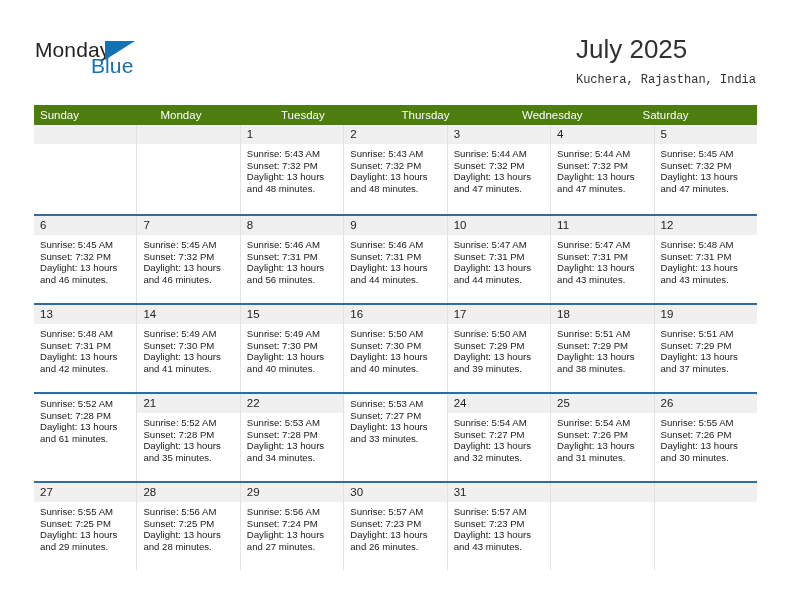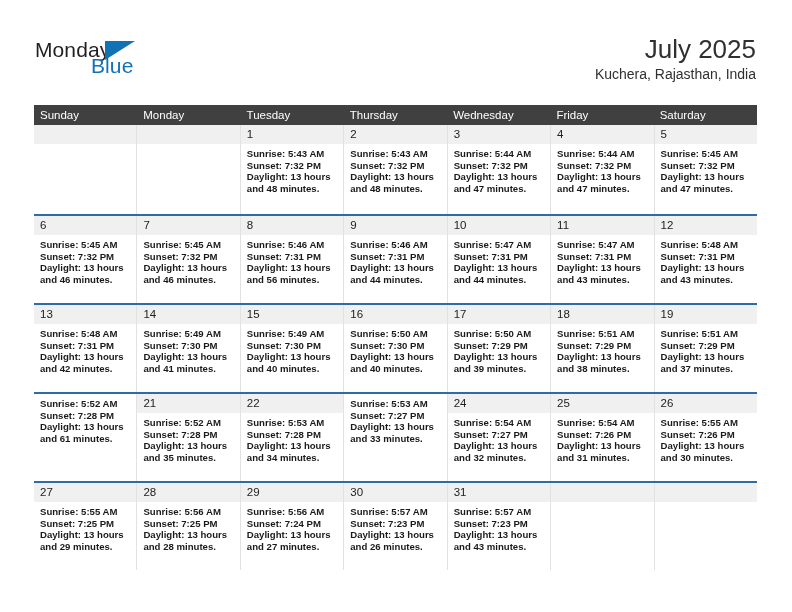--- a/index.html
+++ b/index.html
@@ -61,45 +61,47 @@
     top: 16px;
     font-size: 21px;
     color: #1272b6;
     letter-spacing: 0.1px;
   }
 
   .title-block {
     position: absolute;
     right: 36px;
     top: 33px;
-    text-align: right;
+    text-align: left;
   }
   .cal-title {
     font-size: 26px;
     color: #303030;
     line-height: 32px;
     white-space: nowrap;
   }
   .cal-subtitle {
-    font-size: 14px;
+    margin-top: 6px;
+    font-size: 12px;
     color: #303030;
     line-height: 18px;
     white-space: nowrap;
+    font-family: Liberation Mono, monospace;
   }
 
   
   .calendar {
     position: absolute;
     left: 34px;
     top: 105px;
     width: 723px;
   }
   .weekdays {
     display: flex;
-    background: #404040;
+    background: #4d7c0f;
     height: 20px;
   }
   .weekday {
     flex: 1 1 0;
     min-width: 0;
     color: #ffffff;
     font-size: 11.5px;
     line-height: 20px;
     padding-left: 6px;
     box-sizing: border-box;
@@ -131,21 +133,20 @@
     line-height: 19px;
     color: #222222;
     padding-left: 6px;
     box-sizing: border-box;
   }
   .day-info {
     padding: 4px 5px 0 6px;
     font-size: 9.6px;
     line-height: 11.6px;
     color: #1a1a1a;
-    font-weight: bold;
   }
   .day-info div {
     white-space: nowrap;
   }
 </style>
 </head>
 <body>
 
 <div class="page">
 
@@ -166,21 +167,20 @@
 
   </div>
 
   <div class="calendar">
     <div class="weekdays">
       <div class="weekday">Sunday</div>
       <div class="weekday">Monday</div>
       <div class="weekday">Tuesday</div>
       <div class="weekday">Thursday</div>
       <div class="weekday">Wednesday</div>
-      <div class="weekday">Friday</div>
       <div class="weekday">Saturday</div>
     </div>
 
     <div class="week first">
       <div class="day empty">
         <div class="day-number-band"></div>
 
       </div>
       <div class="day empty">
         <div class="day-number-band"></div>

